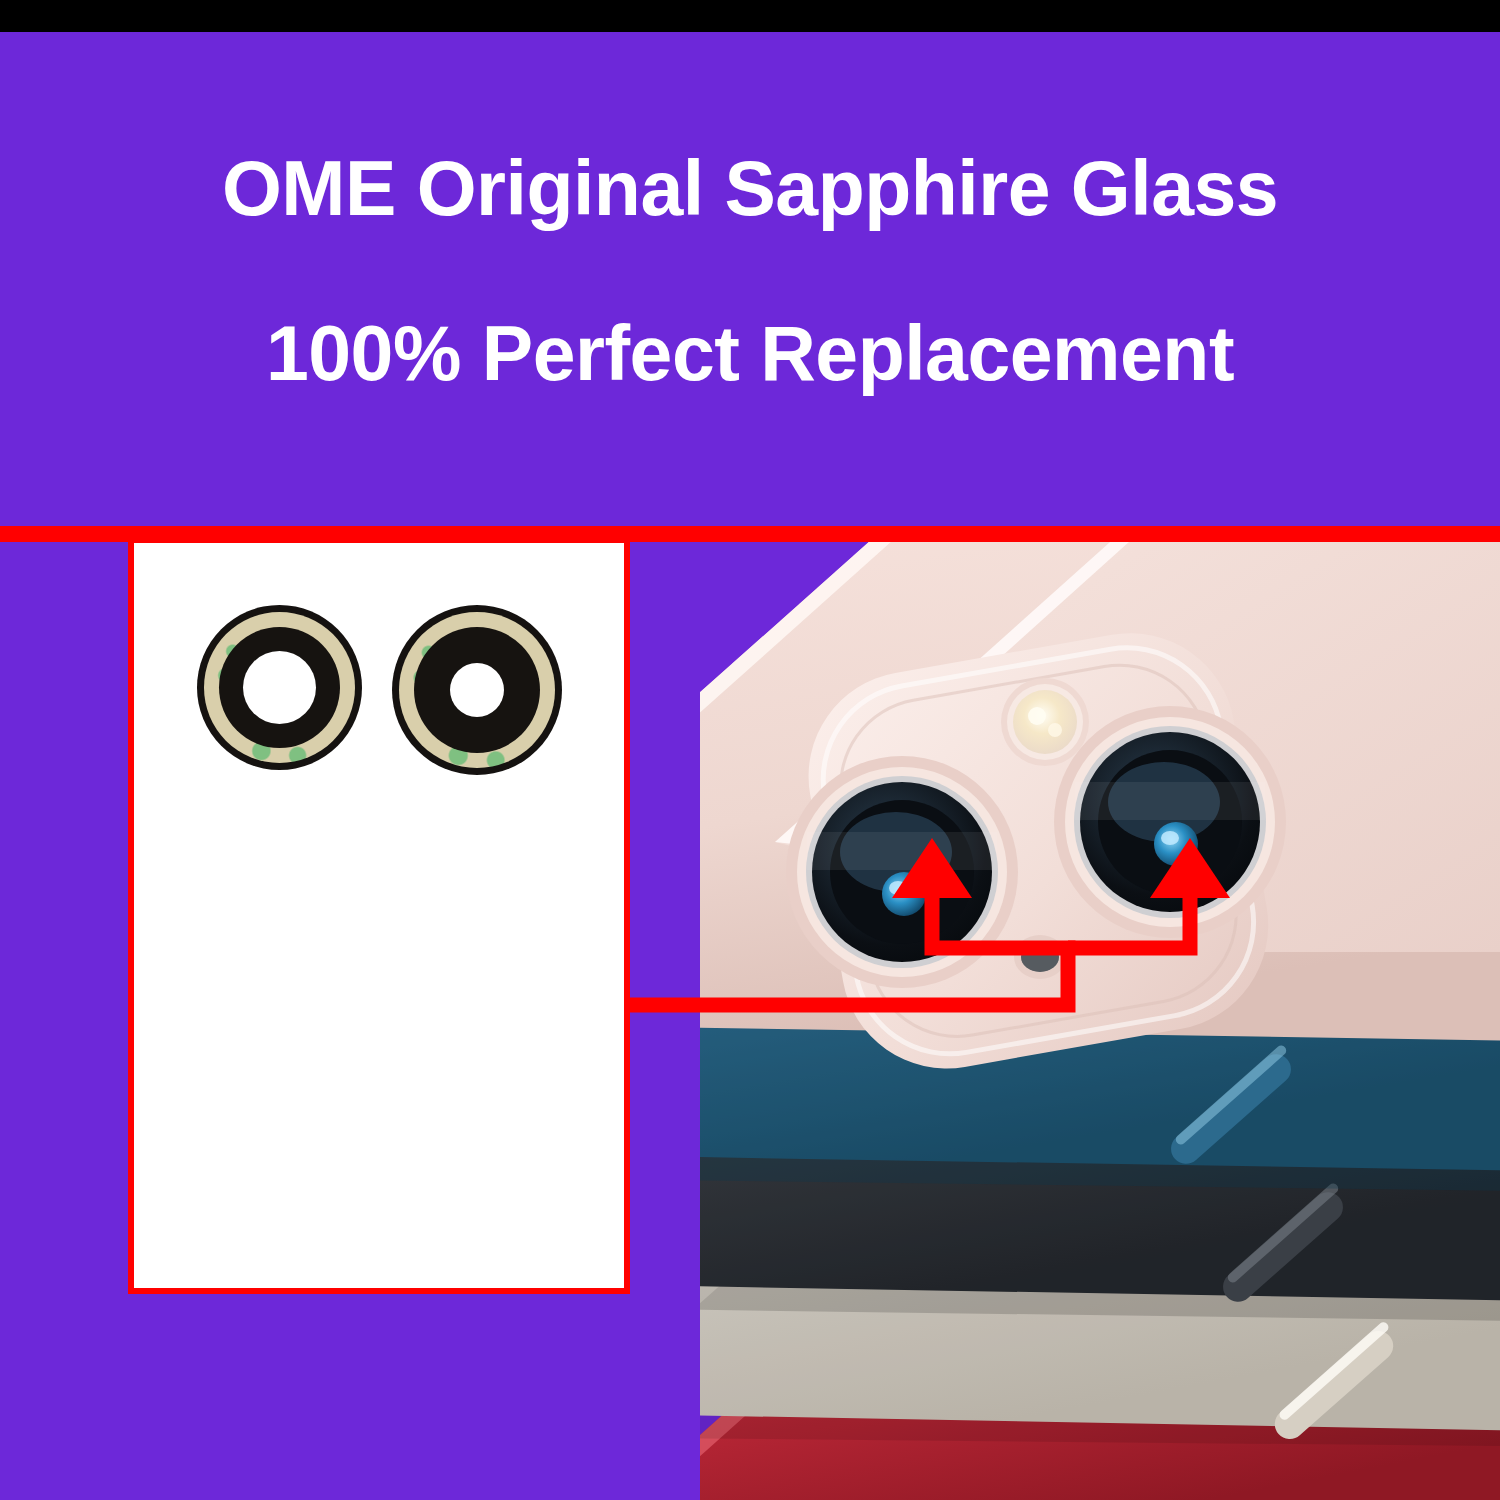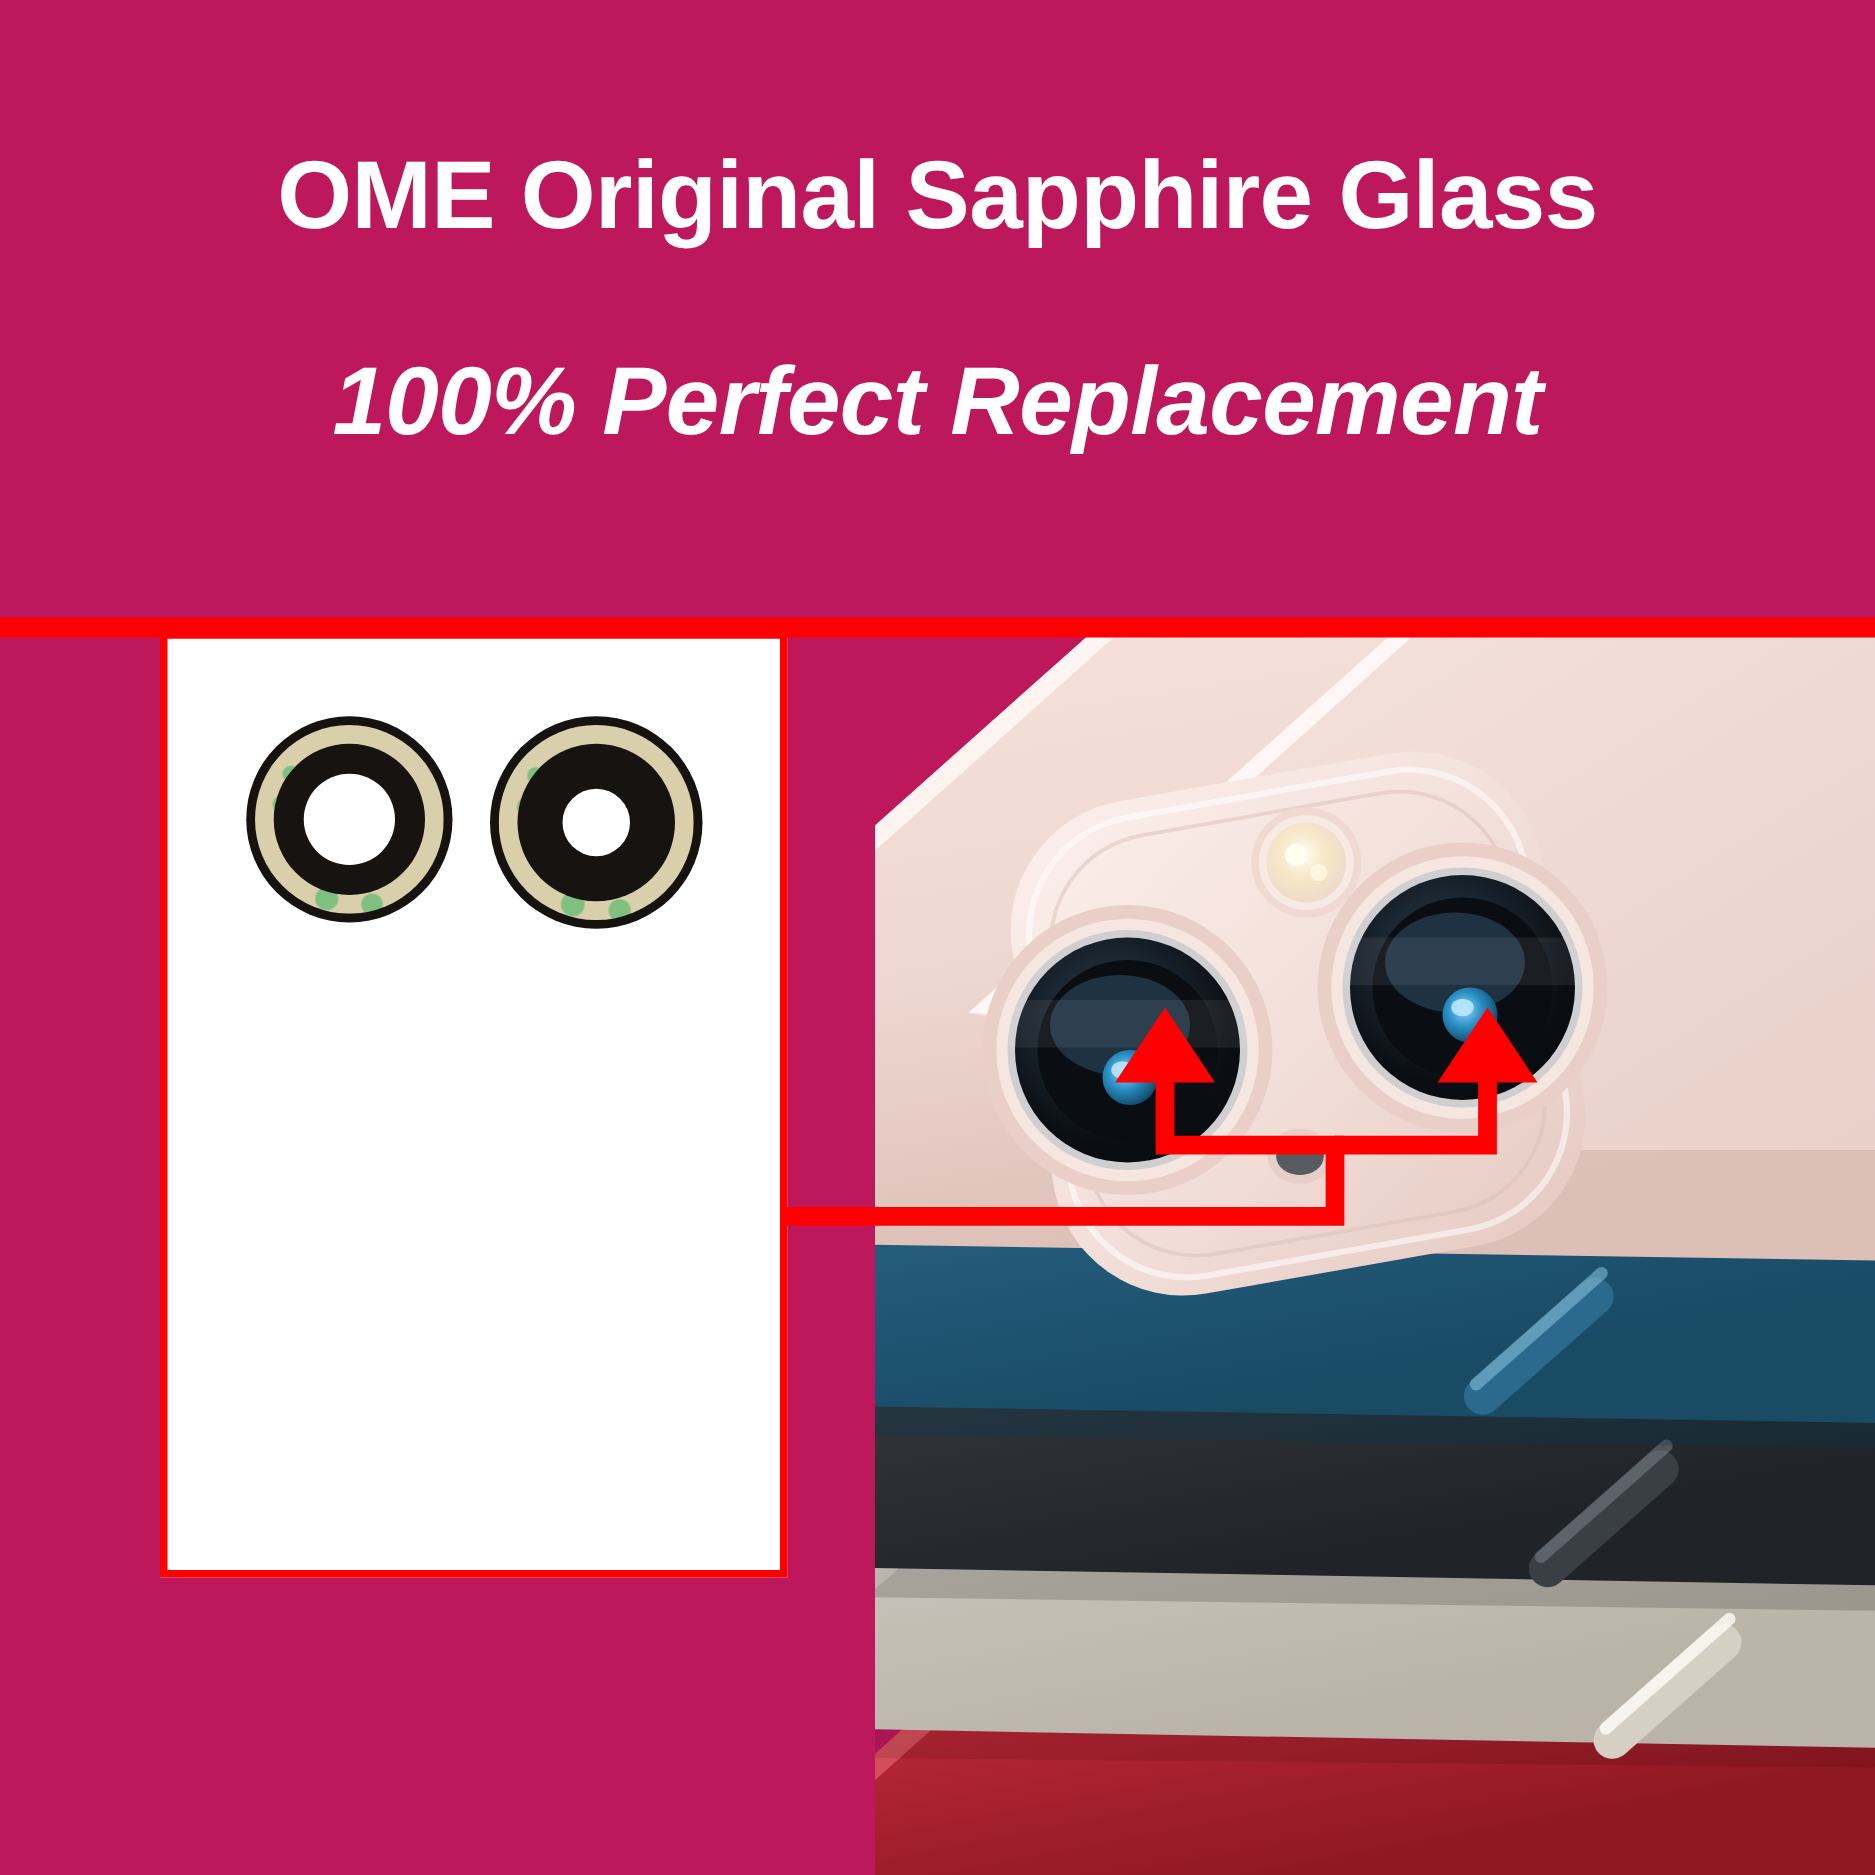--- a/index.html
+++ b/index.html
@@ -3,32 +3,32 @@
 <meta charset="utf-8">
 <style>
   * { margin:0; padding:0; box-sizing:border-box; }
   html,body { background:#000; }
   body {
     width:1500px; height:1500px;
     font-family:"Liberation Sans", sans-serif;
     overflow:hidden; position:relative;
   }
 
-  #stage { position:absolute; inset:0; background:#be185d; overflow:hidden; }
+  #stage { position:absolute; inset:0; background:#6d28d9; overflow:hidden;margin-top:32px; }
 
   
   .headline-block {
     position:absolute; left:0; top:118px; width:1500px;
     text-align:center; z-index:20;
   }
   .headline {
     color:#ffffff; font-weight:700; font-size:77px;
     letter-spacing:-0.5px; line-height:1.0; white-space:nowrap;
   }
-  .headline.line2 { margin-top:88px;font-style:italic; }
+  .headline.line2 { margin-top:88px; }
 
   
   .red-divider {
     position:absolute; left:0; top:494px; width:1500px; height:16px;
     background:#ff0000; z-index:30;
   }
 
   
   .info-panel {
     position:absolute; left:128px; top:505px;

